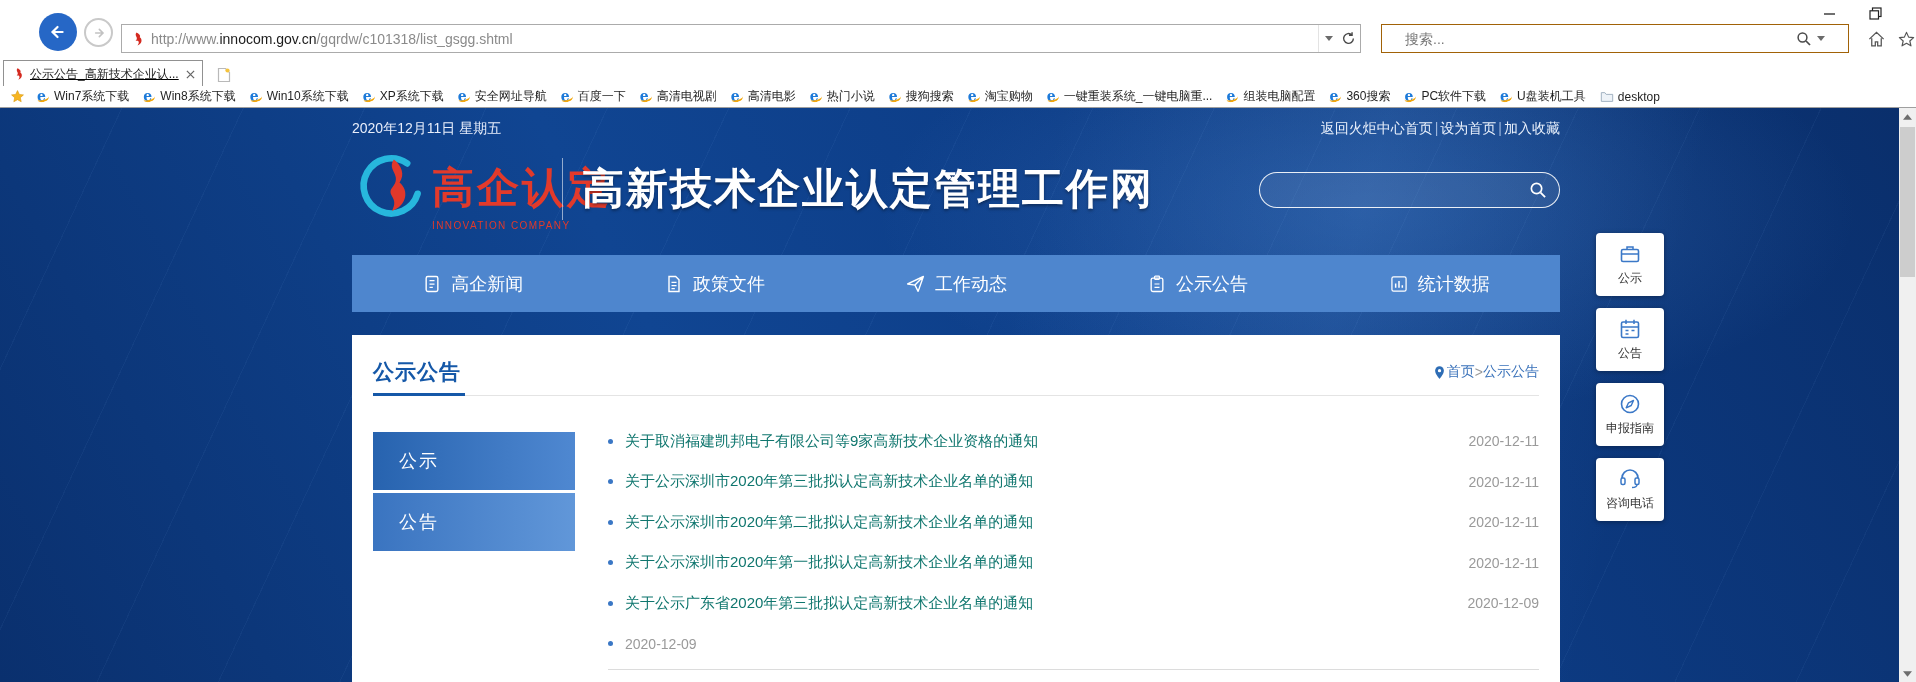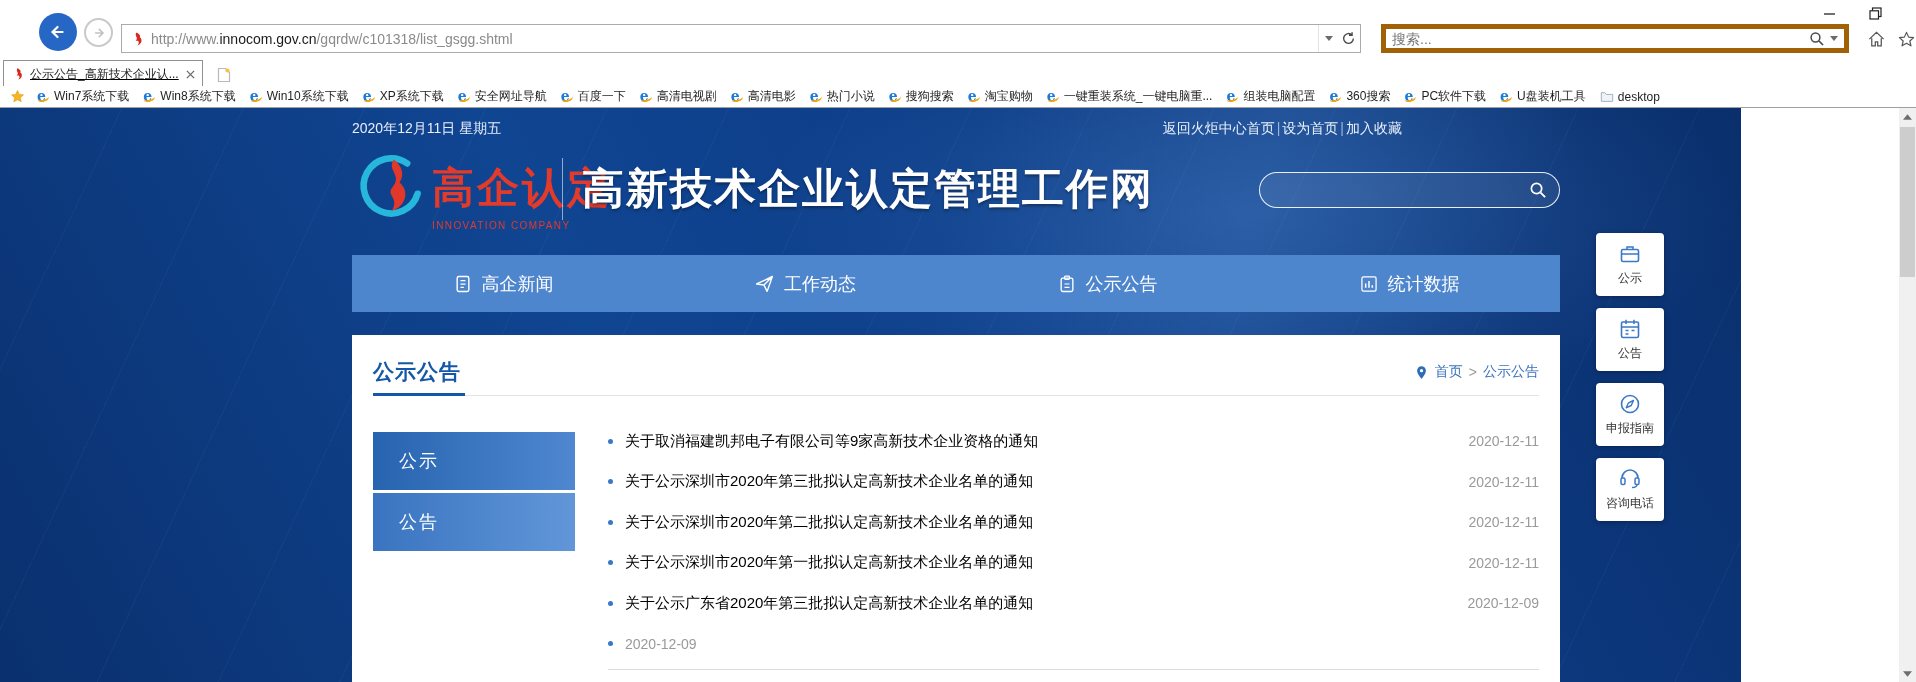--- a/index.html
+++ b/index.html
@@ -14,21 +14,21 @@
   .btn-fwd  { left:55px; top:18px; width:29px; height:29px; background:#fff; border:2px solid #c9c9c9; }
 
   .url-box { position:absolute; left:92px; top:24px; width:1240px; height:29px;
     border:1px solid #ababab; background:#fff; display:flex; align-items:center; padding:0 4px 0 7px; }
   .url-text { font-size:14px; color:#8a8a8a; margin-left:7px; flex:1; white-space:nowrap; overflow:hidden; }
   .url-text .domain { color:#1b1b1b; }
   .url-ctrls { display:flex; align-items:center; gap:8px; padding-left:6px; border-left:1px solid #e3e3e3; height:100%; }
   .caret-down { width:0; height:0; border-left:4px solid transparent; border-right:4px solid transparent; border-top:5px solid #6b6b6b; }
 
   .search-box { position:absolute; left:1352px; top:24px; width:468px; height:29px;
-    border:5px solid #a16207; background:#fff; display:flex; align-items:center; padding:0 6px; }
+    border:1px solid #a16207; background:#fff; display:flex; align-items:center; padding:0 23px; }
   .search-box input { border:none; outline:none; flex:1; font-size:14px; color:#444;
     font-family:"Liberation Sans",sans-serif; }
   .search-box input::placeholder { color:#777; }
 
   .win-btn { position:absolute; top:0; width:44px; height:26px; display:flex; align-items:center; justify-content:center; }
   .chrome-ico-row { position:absolute; top:28px; left:1836px; display:flex; gap:8px; }
   .chrome-ico { width:22px; height:22px; display:flex; align-items:center; justify-content:center; }
 
   .chrome-row2 { position:absolute; left:0; top:58px; width:1916px; height:28px; background:#fff; }
   .tab { position:absolute; left:3px; top:2px; width:200px; height:27px; background:#fff;
@@ -40,21 +40,21 @@
     border-bottom:1px solid #9f9f9f; display:flex; align-items:center; padding-left:10px; overflow:hidden; }
   .fav-star { margin-right:12px; display:flex; }
   .fav { display:flex; align-items:center; gap:4px; margin-right:14px; white-space:nowrap; }
   .fav-label { font-size:12px; color:#1f1f1f; }
   .ie-ico { position:relative; width:13px; height:14px; font-size:14px; line-height:13px; font-weight:bold;
     color:#1d7ad9; font-family:"DejaVu Serif",serif; }
   .ie-ico::after { content:""; position:absolute; left:0; top:4px; width:12px; height:6px;
     border-bottom:2px solid #f2a70d; border-radius:50%; transform:rotate(-14deg); }
 
   
-  #page { position:absolute; left:0; top:108px; width:1741px; height:574px; overflow:hidden;
+  #page { position:absolute; left:0; top:108px; width:1899px; height:574px; overflow:hidden;
     background:
       radial-gradient(ellipse 700px 300px at 72% 18%, rgba(90,150,225,.28), transparent 70%),
       linear-gradient(104deg, transparent 52%, rgba(95,160,235,.16) 68%, transparent 84%),
       linear-gradient(62deg,#0a306e 0%, #104592 38%, #0d3d87 62%, #0a2f6c 100%); }
   #page::before { content:""; position:absolute; inset:0;
     background:repeating-linear-gradient(115deg, rgba(140,190,250,.05) 0 1px, transparent 1px 110px); }
 
   .page-date { position:absolute; left:352px; top:12px; font-size:14px; color:#e8eefb; }
   .top-links { position:absolute; right:339px; top:12px; font-size:14px; color:#dfe8f8;
     display:flex; align-items:flex-start; gap:2px; }
@@ -85,34 +85,34 @@
   .float-card { position:absolute; left:1596px; width:68px; height:63px; background:#fff; border-radius:4px;
     box-shadow:0 1px 5px rgba(0,0,0,.35); display:flex; flex-direction:column; align-items:center;
     justify-content:center; gap:4px; cursor:pointer; }
   .float-label { font-size:12px; color:#333; white-space:nowrap; }
 
   
   .card { position:absolute; left:352px; top:227px; width:1208px; height:470px; background:#fff; }
   .sec-title { position:absolute; left:21px; top:23px; font-size:21px; font-weight:bold; color:#1558a8; letter-spacing:1px; }
   .sec-underline { position:absolute; left:21px; top:58px; width:92px; height:3px; background:#1558a8; z-index:2; }
   .sec-line { position:absolute; left:21px; top:60px; width:1166px; height:1px; background:#e4e4e4; }
-  .breadcrumb { position:absolute; right:21px; top:28px; display:flex; align-items:center; gap:6px; font-size:14px; }
+  .breadcrumb { position:absolute; right:21px; top:28px; display:flex; align-items:center; gap:0; font-size:14px; }
   .bc-link { color:#3a72ba; text-decoration:none; }
   .bc-sep { color:#999; }
 
   .side-menu { position:absolute; left:21px; top:97px; width:202px; }
   .menu-item { height:58px; margin-bottom:3px; display:flex; align-items:center; padding-left:26px;
     font-size:18px; color:#fff; letter-spacing:2px; cursor:pointer; }
   .menu-item.m0 { background:linear-gradient(90deg,#2763af,#4f88d1); }
   .menu-item.m1 { background:linear-gradient(90deg,#3a74c0,#6197d9); }
 
   .ann-list { position:absolute; left:256px; top:86px; width:931px; }
   .ann-row { height:40.5px; display:flex; align-items:center; cursor:pointer; }
   .ann-dot { width:5px; height:5px; border-radius:50%; background:#3a77c5; margin-right:12px; flex:none; }
-  .ann-title { flex:1; font-size:15px; color:#000000; white-space:nowrap; overflow:hidden; }
+  .ann-title { flex:1; font-size:15px; color:#0f766e; white-space:nowrap; overflow:hidden; }
   .ann-date { font-size:14px; color:#9a9a9a; }
   .ann-hr { position:absolute; left:256px; top:334px; width:931px; height:1px; background:#dcdcdc; }
 
   
   .scrollbar { position:absolute; left:1899px; top:108px; width:17px; height:574px; background:#f0f0f0; }
   .sb-btn { position:absolute; left:0; width:17px; height:17px; display:flex; align-items:center; justify-content:center; }
   .sb-up { top:0; } .sb-down { bottom:0; }
   .sb-thumb { position:absolute; left:1px; top:19px; width:15px; height:150px; background:#cdcdcd; }
 </style>
 </head>
@@ -321,20 +321,27 @@
 
     <div class="main-nav">
       <div class="nav-item">
         <svg width="20" height="20" viewBox="0 0 24 24">
             <rect x="5" y="3" width="14" height="18" rx="2" fill="none" stroke="#fff" stroke-width="1.7"></rect>
             <path d="M9 8h6M9 12h6M9 16h4" stroke="#fff" stroke-width="1.5"></path>
           </svg>
         <span class="nav-label">高企新闻</span>
       </div>
       <div class="nav-item">
+        <svg width="20" height="20" viewBox="0 0 24 24">
+            <path d="M6 3h8l4 4v14H6z" fill="none" stroke="#fff" stroke-width="1.7"></path>
+            <path d="M9 10h6M9 14h6M9 17.5h4" stroke="#fff" stroke-width="1.4"></path>
+          </svg>
+        <span class="nav-label">政策文件</span>
+      </div>
+      <div class="nav-item">
         <svg width="21" height="21" viewBox="0 0 24 24">
             <path d="M3 12.5 21 4l-6 17-3.6-7.2zM11.4 13.8 21 4" fill="none" stroke="#fff" stroke-width="1.6" stroke-linejoin="round"></path>
           </svg>
         <span class="nav-label">工作动态</span>
       </div>
       <div class="nav-item">
         <svg width="20" height="20" viewBox="0 0 24 24">
             <rect x="5" y="5" width="14" height="16" rx="2" fill="none" stroke="#fff" stroke-width="1.6"></rect>
             <rect x="9" y="2.5" width="6" height="4" rx="1" fill="none" stroke="#fff" stroke-width="1.4"></rect>
             <path d="M9 12h6M9 16h6" stroke="#fff" stroke-width="1.4"></path>

